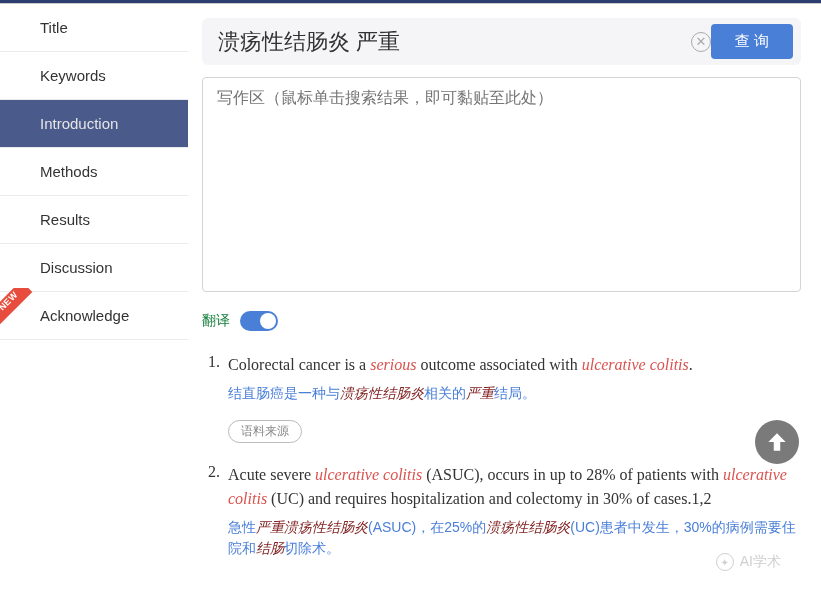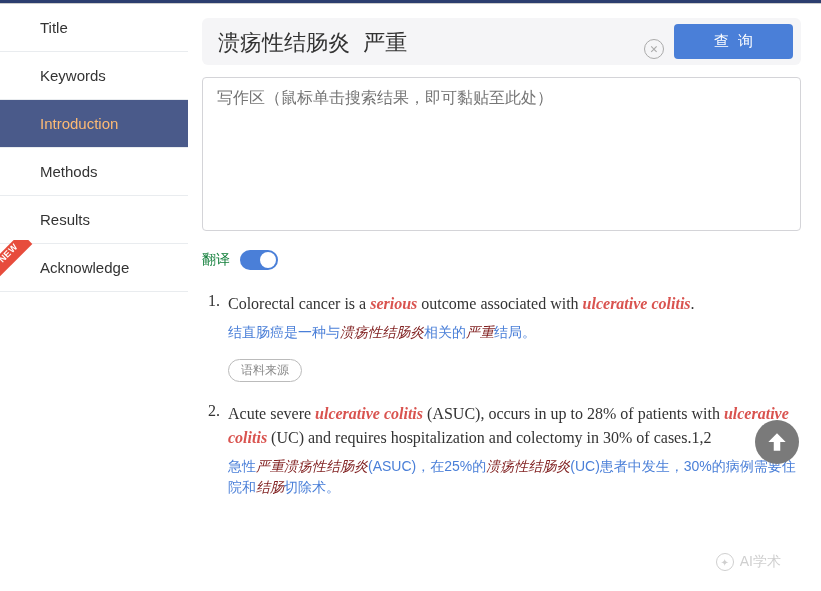--- a/index.html
+++ b/index.html
@@ -24,21 +24,21 @@
     .sidebar-item {
       padding: 15px 0 15px 40px;
       font-size: 15px;
       color: #333;
       cursor: pointer;
       border-bottom: 1px solid #e9ecef;
       position: relative;
     }
     .sidebar-item.active {
       background: #4a5a8a;
-      color: #fdba74;
+      color: #e5e5e5;
     }
     .new-badge {
       position: absolute;
       left: -4px;
       top: -4px;
       width: 38px;
       height: 38px;
       overflow: hidden;
       pointer-events: none;
     }
@@ -58,26 +58,24 @@
       left: 1px;
       font-size: 9px;
       color: #fff;
       font-weight: bold;
       transform: rotate(-45deg);
       letter-spacing: 0.5px;
     }
     .main { flex: 1; padding: 14px 20px 0 14px; overflow: hidden; }
     .search-row {
       display: flex;
-      align-items: flex-end;
-      gap: 10px;
+      align-items: center;
       background: #f5f5f7;
       padding: 6px 8px;
       border-radius: 6px;
-      font-family: Liberation Mono, monospace;
     }
     .search-input {
       flex: 1;
       border: none;
       background: transparent;
       font-size: 22px;
       color: #333;
       padding: 4px 8px;
       outline: none;
       font-family: inherit;
@@ -93,29 +91,29 @@
       color: #aaa;
       cursor: pointer;
       font-size: 13px;
       line-height: 1;
       background: transparent;
     }
     .query-btn {
       background: #4a7fd8;
       color: #fff;
       border: none;
-      padding: 8px 40px;
+      padding: 8px 24px;
       border-radius: 4px;
       font-size: 15px;
       cursor: pointer;
       font-family: inherit;
     }
     .textarea {
       width: 100%;
-      height: 154px;
+      height: 215px;
       margin-top: 12px;
       border: 1px solid #d4d4d8;
       border-radius: 4px;
       padding: 10px 14px;
       font-size: 16px;
       color: #aaa;
       resize: none;
       font-family: Liberation Mono, monospace;
       outline: none;
     }
@@ -149,21 +147,21 @@
     .result-num {
       width: 26px;
       flex-shrink: 0;
       font-size: 16px;
       color: #333;
       text-align: right;
       padding-right: 8px;
     }
     .result-body { flex: 1; }
     .en-text { font-size: 16px; color: #333; line-height: 1.5; }
-    .hl { color: #d9534f; font-style: italic; font-weight: bold; }
+    .hl { color: #d9534f; font-style: italic; }
     .zh-text { color: #4a7fd8; font-size: 14px; margin-top: 6px; font-family: "Microsoft YaHei", sans-serif; line-height: 1.5; }
     .zh-hl { color: #7f1d1d; font-style: italic; }
     .source-btn {
       display: inline-block;
       border: 1px solid #bbb;
       border-radius: 14px;
       padding: 2px 12px;
       font-size: 12px;
       color: #888;
       margin-top: 16px;
@@ -207,20 +205,21 @@
 <body>
 
 <div class="topbar"></div>
 <div class="container">
   <div class="sidebar" id="sidebar">
       <div class="sidebar-item">Title</div>
       <div class="sidebar-item">Keywords</div>
       <div class="sidebar-item active">Introduction</div>
       <div class="sidebar-item">Methods</div>
       <div class="sidebar-item">Results</div>
+      <div class="sidebar-item">Discussion</div>
       <div class="sidebar-item">Acknowledge<div class="new-badge">
           <span class="new-badge-text">NEW</span>
         </div></div>
     </div>
   <div class="main">
     <div class="search-row">
       <input class="search-input" value="溃疡性结肠炎 严重" style="">
       <div class="clear-btn">✕</div>
       <button class="query-btn">查 询</button>
     </div>

